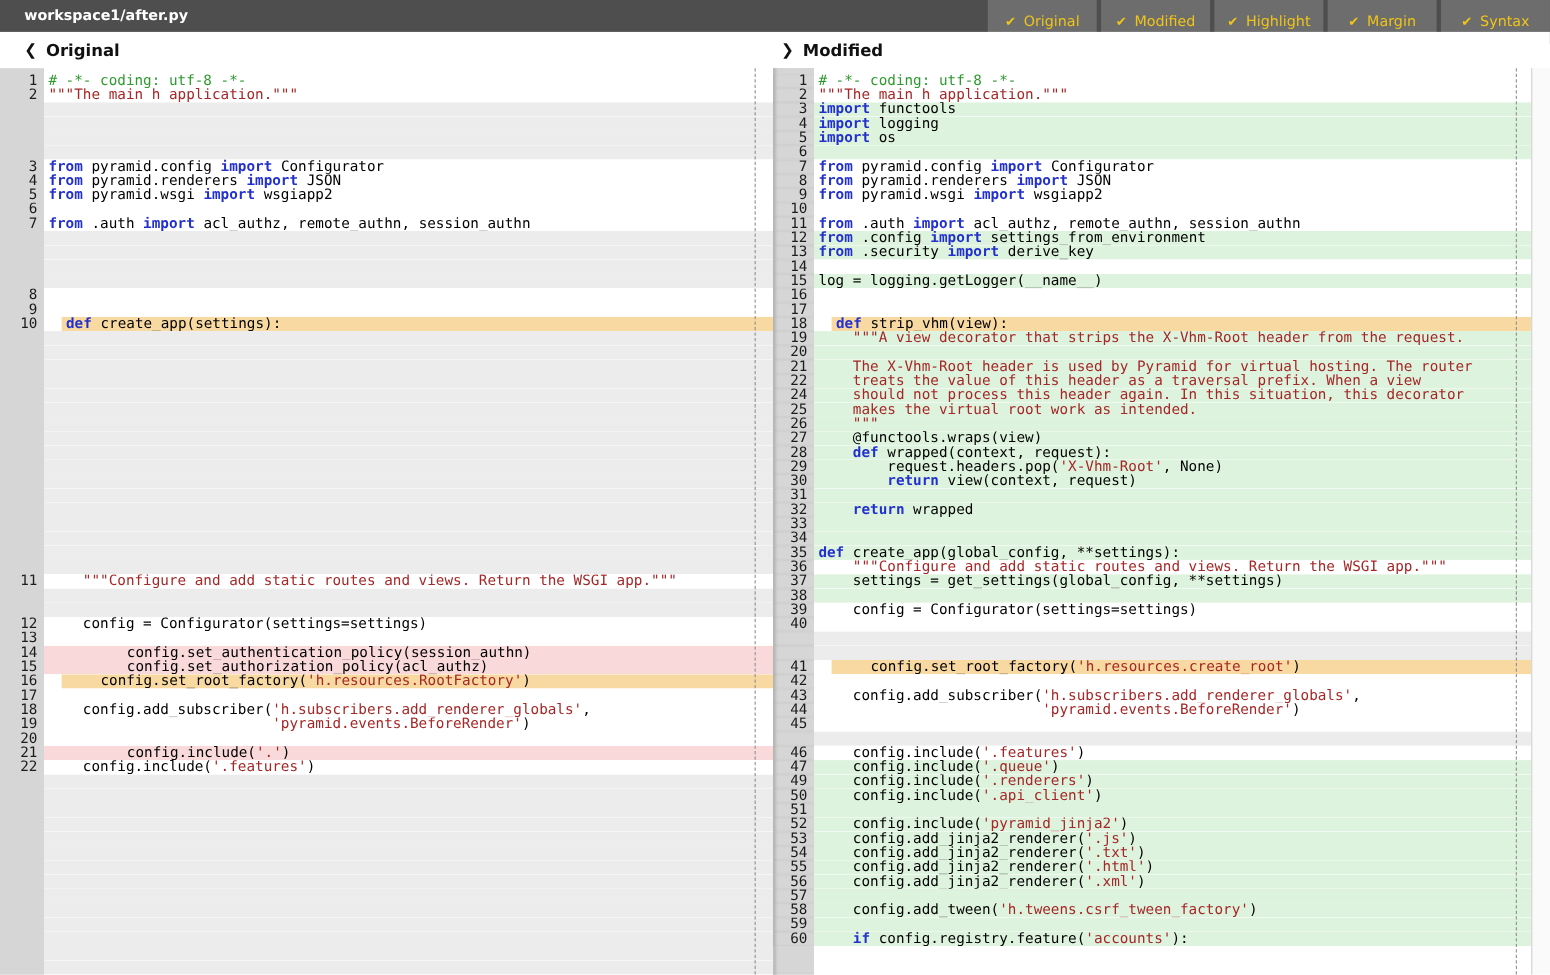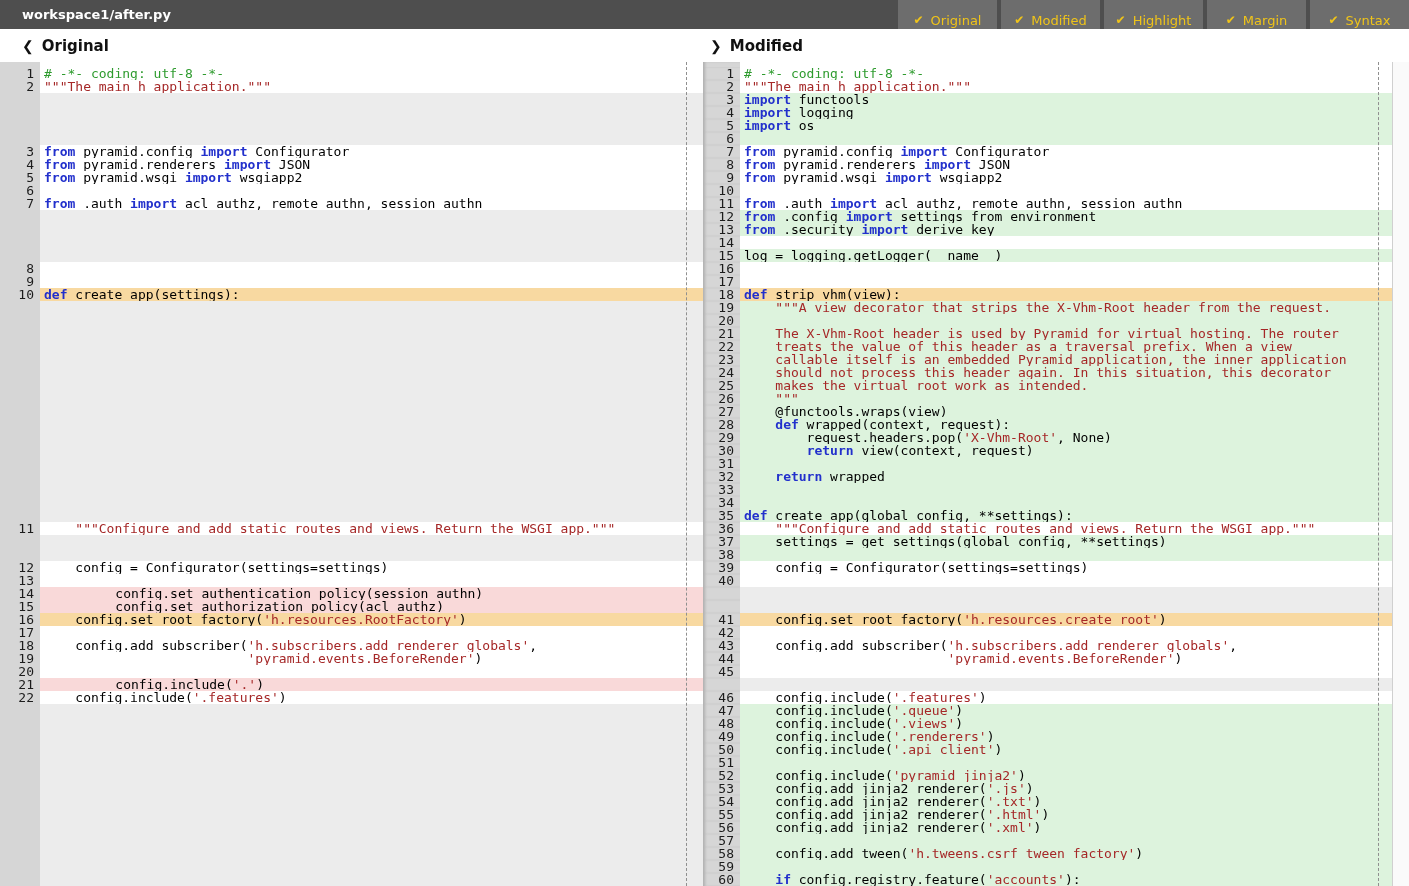--- a/index.html
+++ b/index.html
@@ -41,21 +41,21 @@
   .rows{position:absolute;top:5px;left:0;right:0;z-index:1;}
   .row{display:flex;height:13px;font-family:"DejaVu Sans Mono",monospace;
     font-size:13px;line-height:13px;white-space:pre;overflow:hidden;}
   .ln{flex:0 0 auto;background:#d6d6d6;color:#1c1c1c;text-align:right;
     padding-right:6px;box-sizing:border-box;}
   #pane-original .ln{width:40px;}
   #pane-modified .ln{width:37px;box-shadow:inset 3px 0 3px -1px rgba(0,0,0,0.18);}
   .code{flex:1;padding-left:4px;color:#000000;}
   .row.plain  .code{background:#ffffff;}
   .row.add    .code{background:var(--c-add);}
-  .row.chg    .code{background:var(--c-chg);}
+  .row.chg    .code{background:var(--c-chg);margin-left:16px;}
   .row.del    .code{background:var(--c-del);padding-left:44px;}
   .row.filler .code{background:var(--c-filler);}
   .tok-kw{color:var(--c-kw);font-weight:bold;}
   .tok-str{color:var(--c-str);}
   .tok-com{color:var(--c-com);}
   .tok-txt{color:#000000;}
   .margin-line{position:absolute;top:0;bottom:0;width:0;border-left:1px dashed #8f8f8f;z-index:2;}
   #margin-original{left:686px;}
   #margin-modified{left:1378px;}
   .scroll-strip{position:absolute;left:1392px;top:0;bottom:0;width:17px;
@@ -188,21 +188,20 @@
         <div class="row add"><span class="ln">13</span><span class="code"><span class="tok-kw">from</span><span class="tok-txt"> .security </span><span class="tok-kw">import</span><span class="tok-txt"> derive_key</span></span></div>
         <div class="row plain"><span class="ln">14</span><span class="code"></span></div>
         <div class="row add"><span class="ln">15</span><span class="code"><span class="tok-txt">log = logging.getLogger(__name__)</span></span></div>
         <div class="row plain"><span class="ln">16</span><span class="code"></span></div>
         <div class="row plain"><span class="ln">17</span><span class="code"></span></div>
         <div class="row chg"><span class="ln">18</span><span class="code"><span class="tok-kw">def</span><span class="tok-txt"> strip_vhm(view):</span></span></div>
         <div class="row add"><span class="ln">19</span><span class="code"><span class="tok-str">    """A view decorator that strips the X-Vhm-Root header from the request.</span></span></div>
         <div class="row add"><span class="ln">20</span><span class="code"></span></div>
         <div class="row add"><span class="ln">21</span><span class="code"><span class="tok-str">    The X-Vhm-Root header is used by Pyramid for virtual hosting. The router</span></span></div>
         <div class="row add"><span class="ln">22</span><span class="code"><span class="tok-str">    treats the value of this header as a traversal prefix. When a view</span></span></div>
-        <div class="row add"><span class="ln">23</span><span class="code"><span class="tok-str">    callable itself is an embedded Pyramid application, the inner application</span></span></div>
         <div class="row add"><span class="ln">24</span><span class="code"><span class="tok-str">    should not process this header again. In this situation, this decorator</span></span></div>
         <div class="row add"><span class="ln">25</span><span class="code"><span class="tok-str">    makes the virtual root work as intended.</span></span></div>
         <div class="row add"><span class="ln">26</span><span class="code"><span class="tok-str">    """</span></span></div>
         <div class="row add"><span class="ln">27</span><span class="code"><span class="tok-txt">    @functools.wraps(view)</span></span></div>
         <div class="row add"><span class="ln">28</span><span class="code"><span class="tok-txt">    </span><span class="tok-kw">def</span><span class="tok-txt"> wrapped(context, request):</span></span></div>
         <div class="row add"><span class="ln">29</span><span class="code"><span class="tok-txt">        request.headers.pop(</span><span class="tok-str">'X-Vhm-Root'</span><span class="tok-txt">, None)</span></span></div>
         <div class="row add"><span class="ln">30</span><span class="code"><span class="tok-txt">        </span><span class="tok-kw">return</span><span class="tok-txt"> view(context, request)</span></span></div>
         <div class="row add"><span class="ln">31</span><span class="code"></span></div>
         <div class="row add"><span class="ln">32</span><span class="code"><span class="tok-txt">    </span><span class="tok-kw">return</span><span class="tok-txt"> wrapped</span></span></div>
         <div class="row add"><span class="ln">33</span><span class="code"></span></div>
@@ -216,21 +215,20 @@
         <div class="row filler"><span class="ln"></span><span class="code"></span></div>
         <div class="row filler"><span class="ln"></span><span class="code"></span></div>
         <div class="row chg"><span class="ln">41</span><span class="code"><span class="tok-txt">    config.set_root_factory(</span><span class="tok-str">'h.resources.create_root'</span><span class="tok-txt">)</span></span></div>
         <div class="row plain"><span class="ln">42</span><span class="code"></span></div>
         <div class="row plain"><span class="ln">43</span><span class="code"><span class="tok-txt">    config.add_subscriber(</span><span class="tok-str">'h.subscribers.add_renderer_globals'</span><span class="tok-txt">,</span></span></div>
         <div class="row plain"><span class="ln">44</span><span class="code"><span class="tok-txt">                          </span><span class="tok-str">'pyramid.events.BeforeRender'</span><span class="tok-txt">)</span></span></div>
         <div class="row plain"><span class="ln">45</span><span class="code"></span></div>
         <div class="row filler"><span class="ln"></span><span class="code"></span></div>
         <div class="row plain"><span class="ln">46</span><span class="code"><span class="tok-txt">    config.include(</span><span class="tok-str">'.features'</span><span class="tok-txt">)</span></span></div>
         <div class="row add"><span class="ln">47</span><span class="code"><span class="tok-txt">    config.include(</span><span class="tok-str">'.queue'</span><span class="tok-txt">)</span></span></div>
-        <div class="row add"><span class="ln">48</span><span class="code"><span class="tok-txt">    config.include(</span><span class="tok-str">'.views'</span><span class="tok-txt">)</span></span></div>
         <div class="row add"><span class="ln">49</span><span class="code"><span class="tok-txt">    config.include(</span><span class="tok-str">'.renderers'</span><span class="tok-txt">)</span></span></div>
         <div class="row add"><span class="ln">50</span><span class="code"><span class="tok-txt">    config.include(</span><span class="tok-str">'.api_client'</span><span class="tok-txt">)</span></span></div>
         <div class="row add"><span class="ln">51</span><span class="code"></span></div>
         <div class="row add"><span class="ln">52</span><span class="code"><span class="tok-txt">    config.include(</span><span class="tok-str">'pyramid_jinja2'</span><span class="tok-txt">)</span></span></div>
         <div class="row add"><span class="ln">53</span><span class="code"><span class="tok-txt">    config.add_jinja2_renderer(</span><span class="tok-str">'.js'</span><span class="tok-txt">)</span></span></div>
         <div class="row add"><span class="ln">54</span><span class="code"><span class="tok-txt">    config.add_jinja2_renderer(</span><span class="tok-str">'.txt'</span><span class="tok-txt">)</span></span></div>
         <div class="row add"><span class="ln">55</span><span class="code"><span class="tok-txt">    config.add_jinja2_renderer(</span><span class="tok-str">'.html'</span><span class="tok-txt">)</span></span></div>
         <div class="row add"><span class="ln">56</span><span class="code"><span class="tok-txt">    config.add_jinja2_renderer(</span><span class="tok-str">'.xml'</span><span class="tok-txt">)</span></span></div>
         <div class="row add"><span class="ln">57</span><span class="code"></span></div>
         <div class="row add"><span class="ln">58</span><span class="code"><span class="tok-txt">    config.add_tween(</span><span class="tok-str">'h.tweens.csrf_tween_factory'</span><span class="tok-txt">)</span></span></div>

